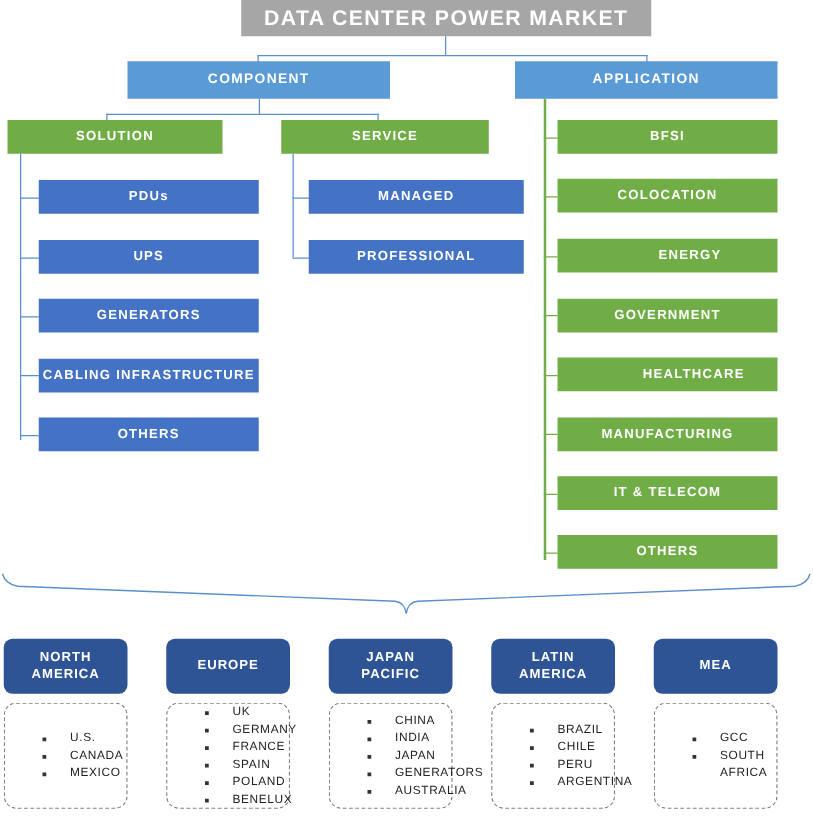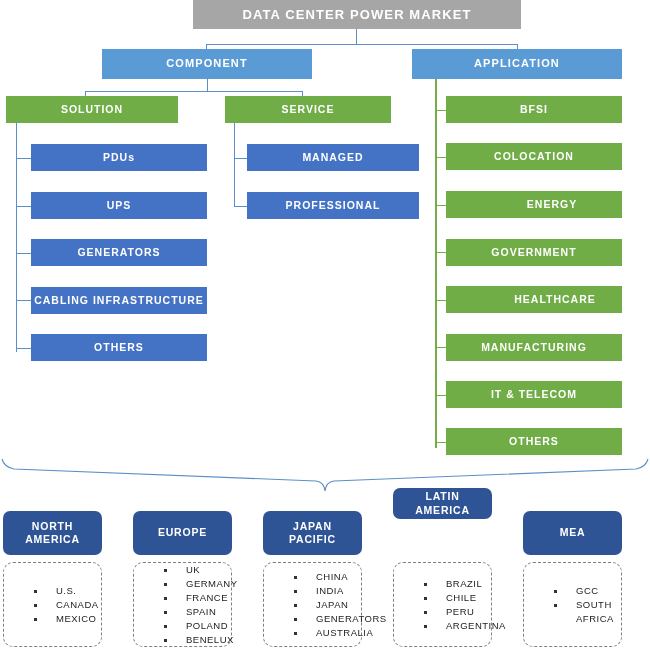--- a/index.html
+++ b/index.html
@@ -27,21 +27,21 @@
     align-items: center;
     justify-content: center;
     text-align: center;
     color: #ffffff;
     font-weight: bold;
     letter-spacing: 0.6px;
     line-height: 1.05;
   }
   .node.root {
     background: #a6a6a6;
-    font-size: 13px;
+    font-size: 17px;
     letter-spacing: 1.1px;
   }
   .node.lvl1 {
     background: #5b9bd5;
     font-size: 11px;
     letter-spacing: 1.1px;
   }
   .node.green {
     background: #70ad47;
     font-size: 10.5px;
@@ -277,21 +277,21 @@
   <div class="region-body" style="left:263px; top:562px; width:99px; height:85px;">
     <ul>
       <li>CHINA</li>
       <li>INDIA</li>
       <li>JAPAN</li>
       <li>GENERATORS</li>
       <li>AUSTRALIA</li>
     </ul>
   </div>
 
-  <div class="region-head" style="left:393px; top:488px; width:99px; height:31px;">
+  <div class="region-head" style="left:393px; top:511px; width:99px; height:44px;">
     <div>
       <div>LATIN</div>
       <div>AMERICA</div>
     </div>
   </div>
   <div class="region-body" style="left:393px; top:562px; width:99px; height:85px;">
     <ul>
       <li>BRAZIL</li>
       <li>CHILE</li>
       <li>PERU</li>

